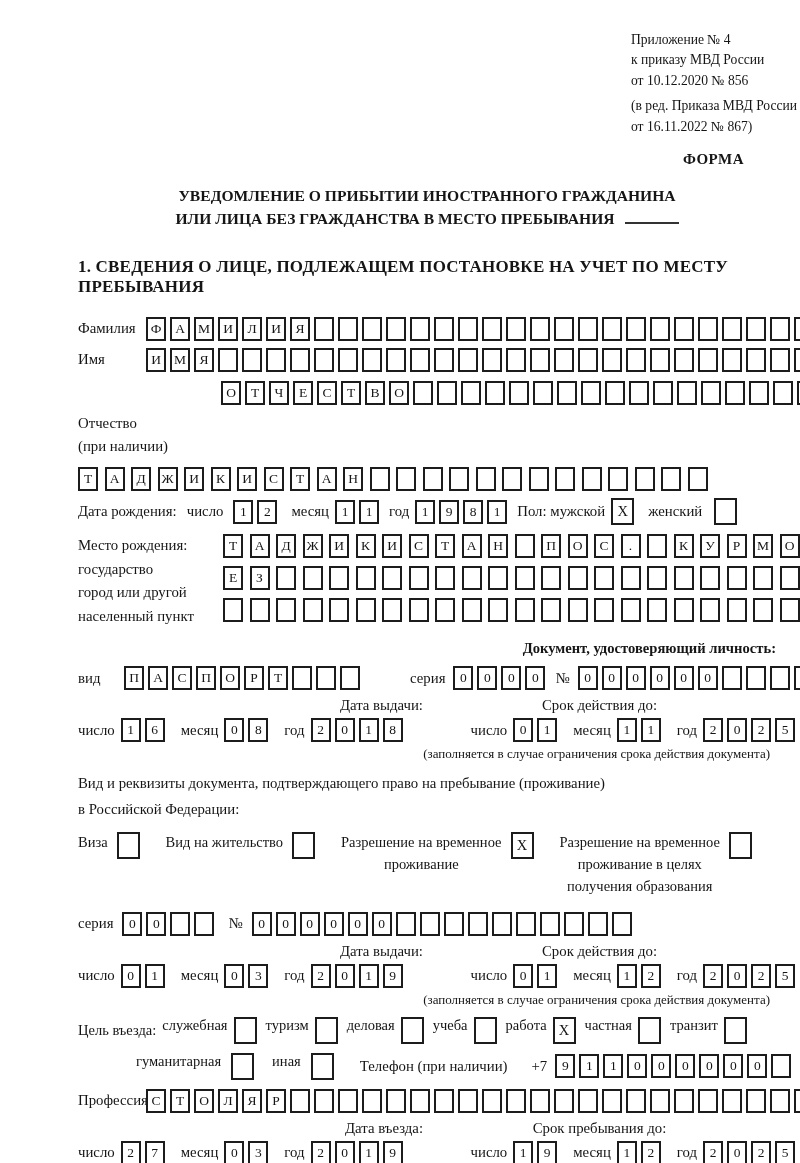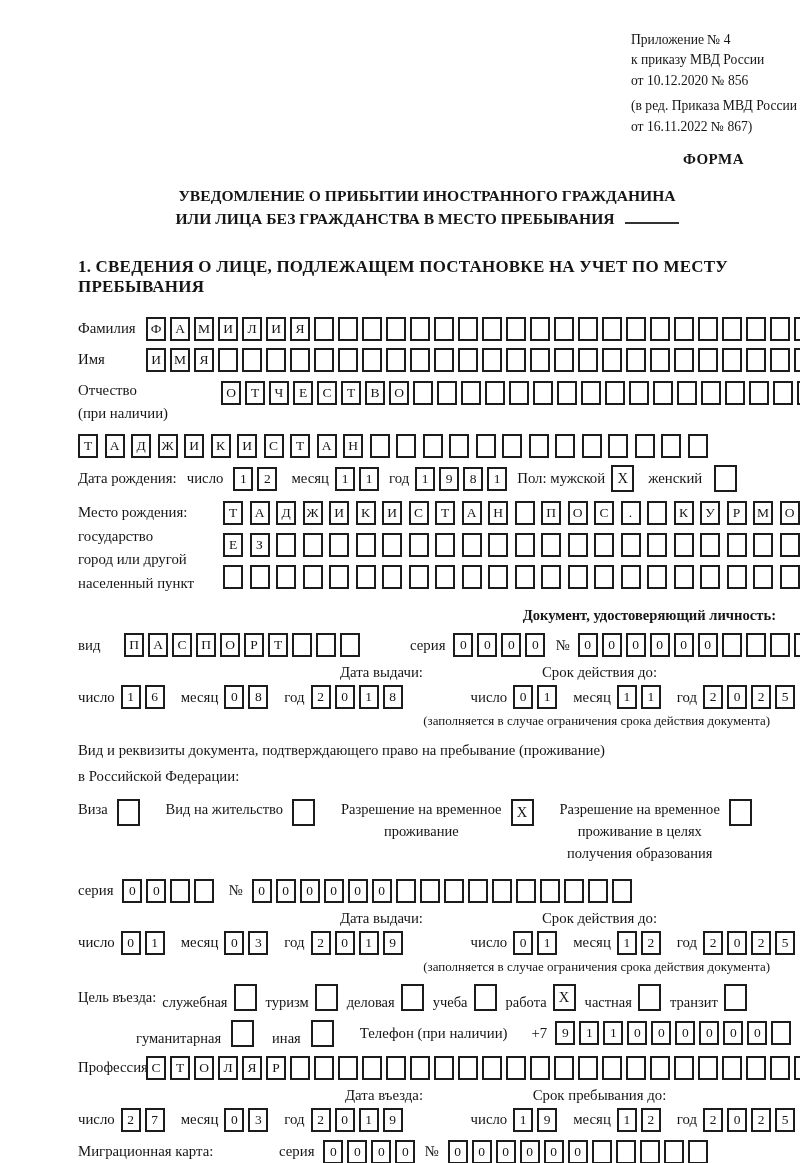--- a/index.html
+++ b/index.html
@@ -34,21 +34,21 @@
   .cells.wide .cell{margin-right:6.5px;}
   .cellstack .cells{margin-bottom:8px;}
   .checkbox{
     width:19px;height:23px;border:2px solid #1c1c1c;flex:none;
     display:inline-flex;align-items:center;justify-content:center;
     font-size:14.5px;background:#fff;
   }
   .gap6{margin-right:6px;} .gap10{margin-right:10px;} .gap14{margin-right:14px;}
 
   
-  .w68{width:68px;} .w143{width:143px;} .w125{width:125px;} .w145{width:145px;}
+  .w68{width:68px;} .w143{width:143px;margin-top:33px;} .w125{width:125px;} .w145{width:145px;}
   .w46{width:46px;}
 
   
   .dates-head{display:flex;font-size:14.8px;margin:6px 0 4px;}
   .dates-head .h1{width:345px;text-align:right;}
   .dates-head .h2{flex:1;text-align:center;}
   .dates-row{display:flex;align-items:center;margin-bottom:4px;}
   .dates-row .grp{display:flex;align-items:center;}
   .dates-row .g1{width:345px;}
   .dates-row .g2{margin-left:52px;}
@@ -62,21 +62,21 @@
 
   
   .res-options{display:flex;align-items:flex-start;margin:9px 0 14px;}
   .opt{display:flex;align-items:flex-start;}
   .opt .ol{margin-right:9px;line-height:1.5;}
   .opt .center{text-align:center;}
   .res-options .opt + .opt{margin-left:26px;}
 
   .purpose-row{display:flex;align-items:center;margin-bottom:9px;}
   .purpose-row .p-lbl{margin-right:6px;}
-  .purpose-row .p-opt{display:flex;align-items:flex-end;margin-right:9px;}
+  .purpose-row .p-opt{display:flex;align-items:flex-start;margin-right:9px;}
   .indent58{margin-left:58px;}
 </style>
 </head>
 <body>
 
 <div class="page">
 
   <div class="appendix">
     <div>Приложение № 4</div>
     <div>к приказу МВД России</div>

